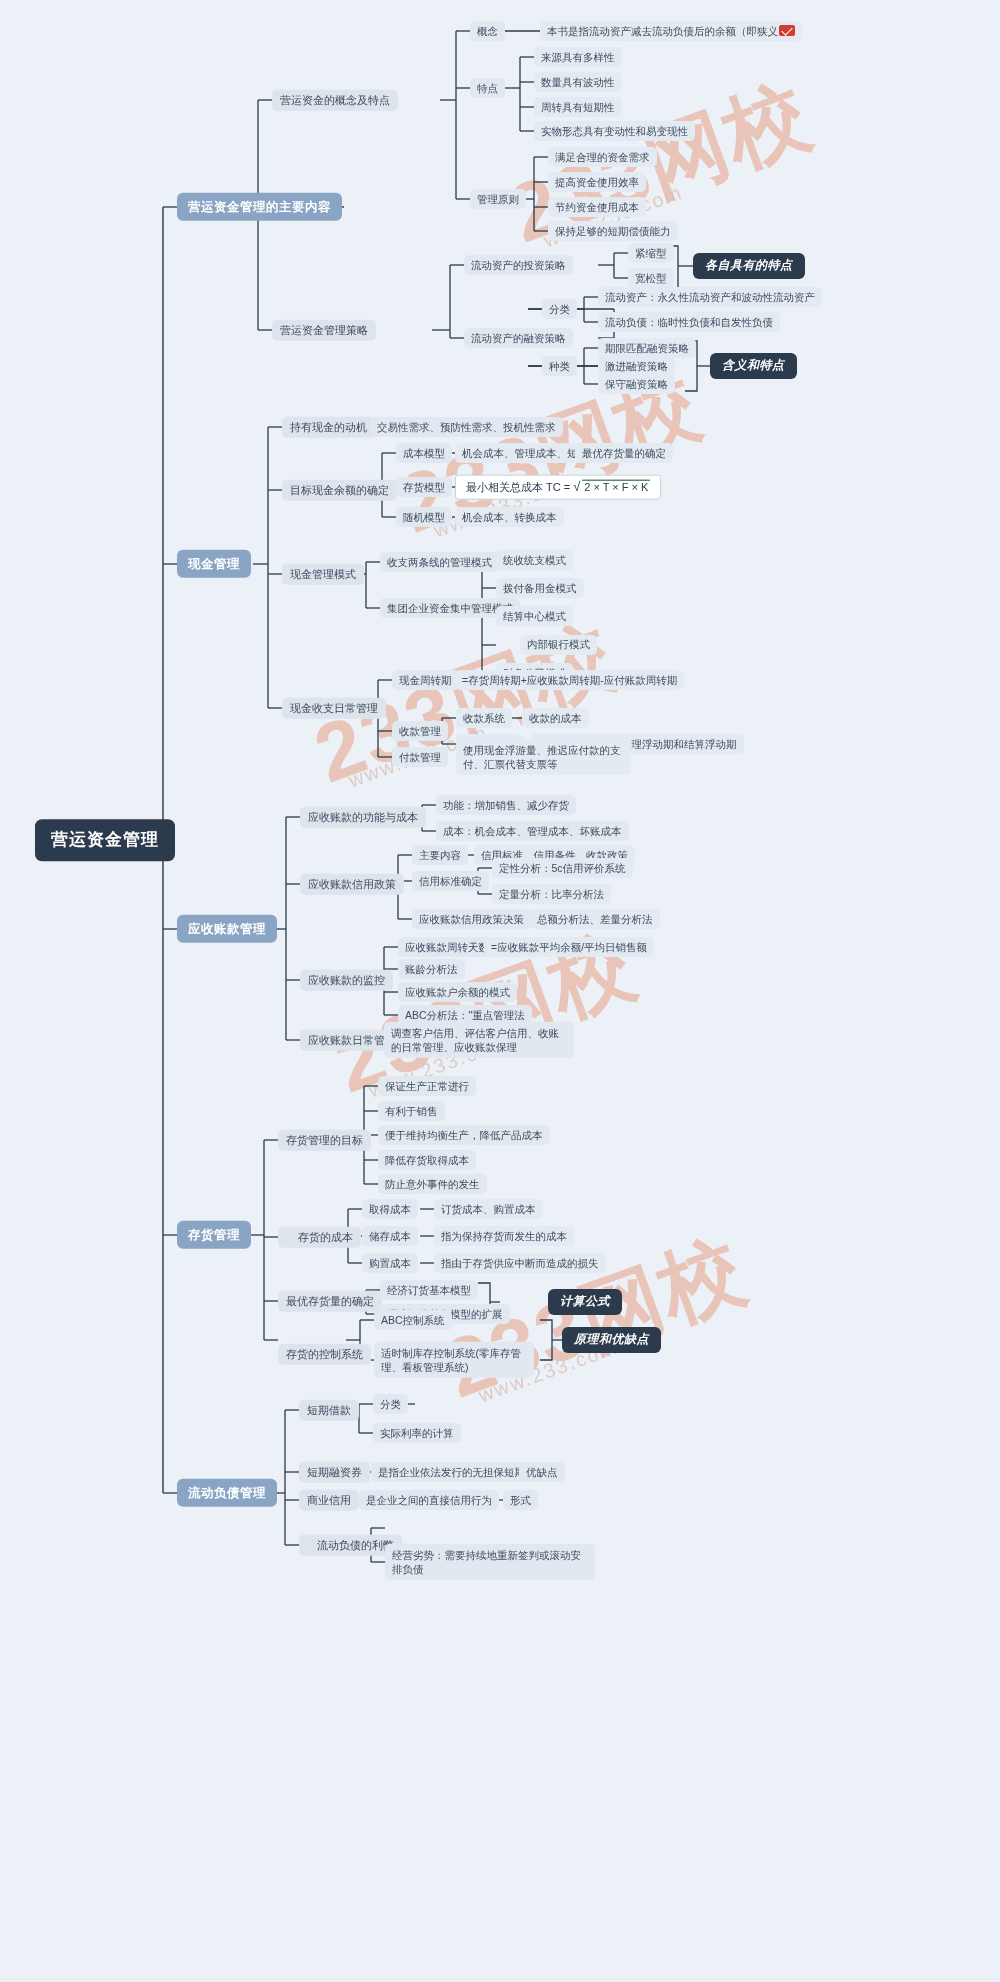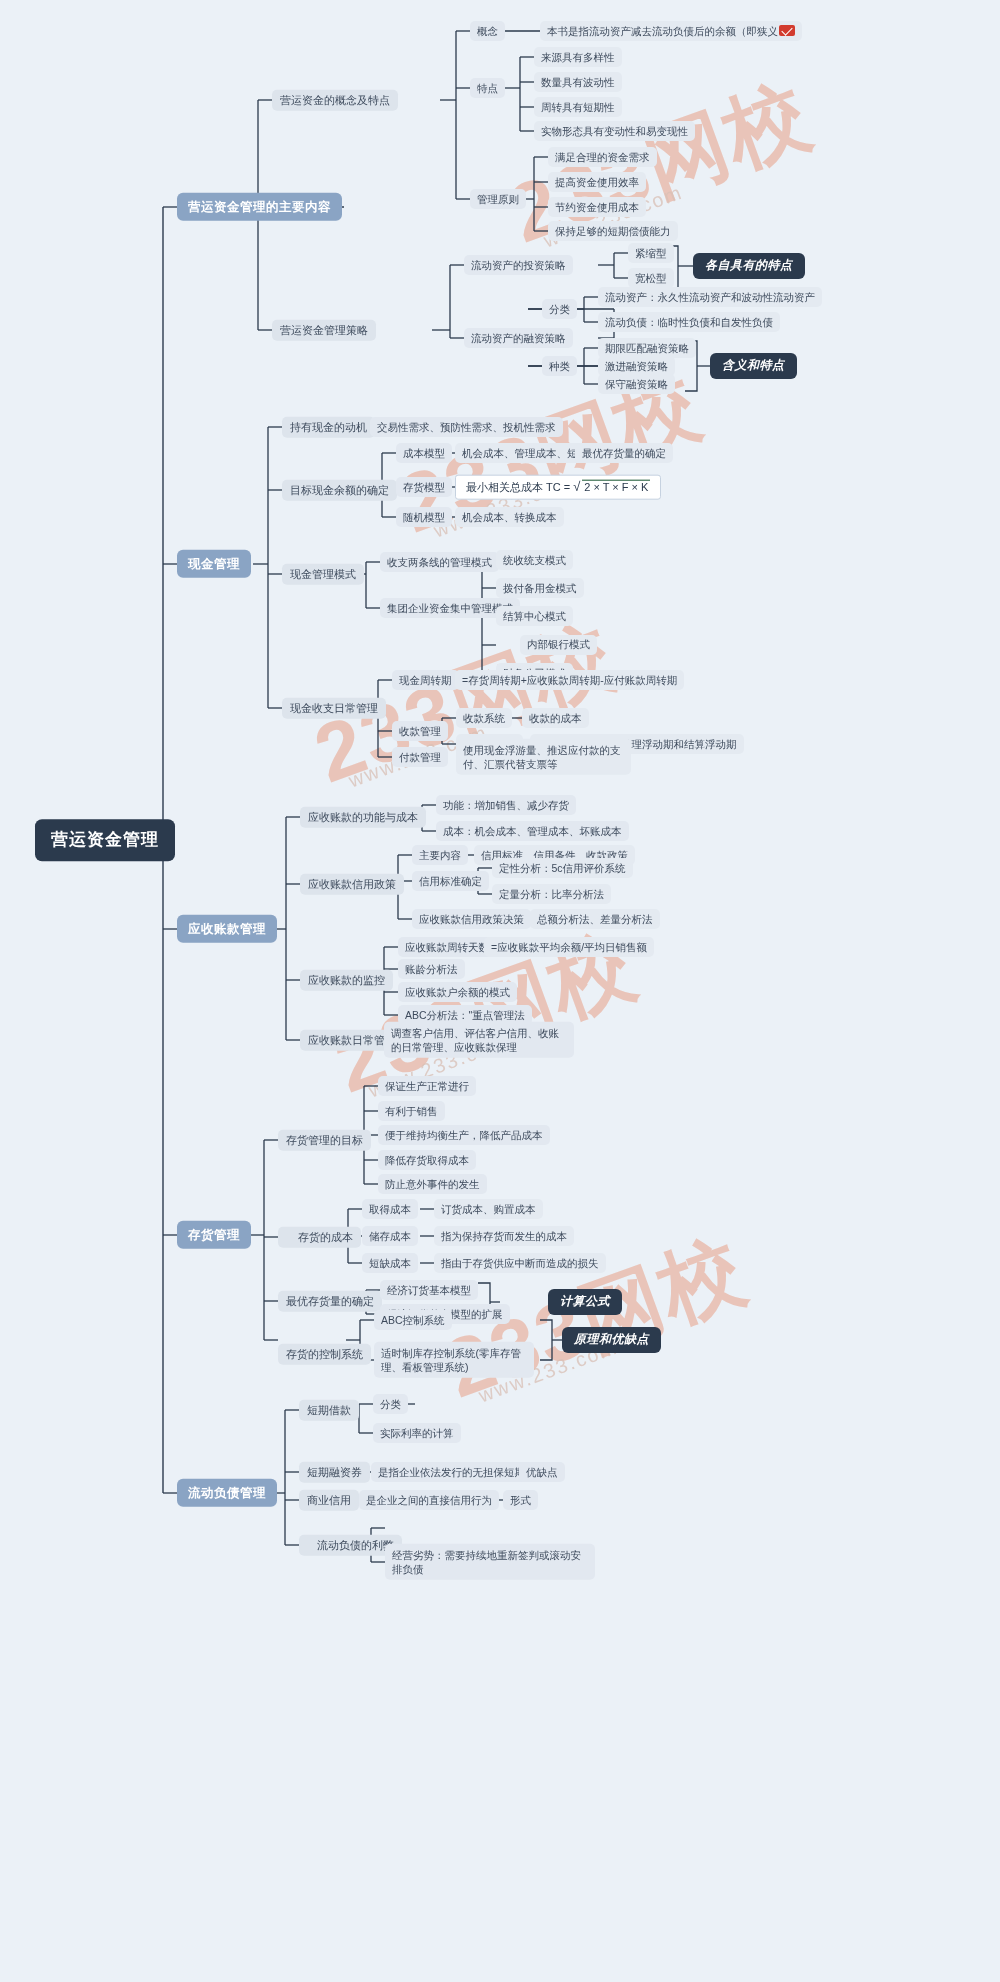--- a/index.html
+++ b/index.html
@@ -432,21 +432,21 @@
   <div class="node n-l3" style="left:378px; top:1111px;">有利于销售</div>
   <div class="node n-l3" style="left:378px; top:1135px;">便于维持均衡生产，降低产品成本</div>
   <div class="node n-l3" style="left:378px; top:1160px;">降低存货取得成本</div>
   <div class="node n-l3" style="left:378px; top:1184px;">防止意外事件的发生</div>
 
   <div class="node n-l2" style="left:278px; top:1237px;padding-left:20px;">存货的成本</div>
   <div class="node n-l3" style="left:362px; top:1209px;">取得成本</div>
   <div class="node n-l4" style="left:434px; top:1209px;">订货成本、购置成本</div>
   <div class="node n-l3" style="left:362px; top:1236px;">储存成本</div>
   <div class="node n-l4" style="left:434px; top:1236px;">指为保持存货而发生的成本</div>
-  <div class="node n-l3" style="left:362px; top:1263px;">短缺成本</div>
+  <div class="node n-l3" style="left:362px; top:1263px;">购置成本</div>
   <div class="node n-l4" style="left:434px; top:1263px;">指由于存货供应中断而造成的损失</div>
 
   <div class="node n-l2" style="left:278px; top:1301px;">最优存货量的确定</div>
   <div class="node n-l3" style="left:380px; top:1290px;">经济订货基本模型</div>
   <div class="node n-l3" style="left:380px; top:1314px;">经济订货基本模型的扩展</div>
   <div class="node n-tag" style="left:500px; top:1302px;margin-left:48px;">计算公式</div>
 
   <div class="node n-l2" style="left:278px; top:1340px;margin-top:14px;">存货的控制系统</div>
   <div class="node n-l3" style="left:374px; top:1320px;">ABC控制系统</div>
   <div class="node n-l3 n-multiline" style="left:374px; top:1360px; max-width:160px;">适时制库存控制系统(零库存管理、看板管理系统)</div>

